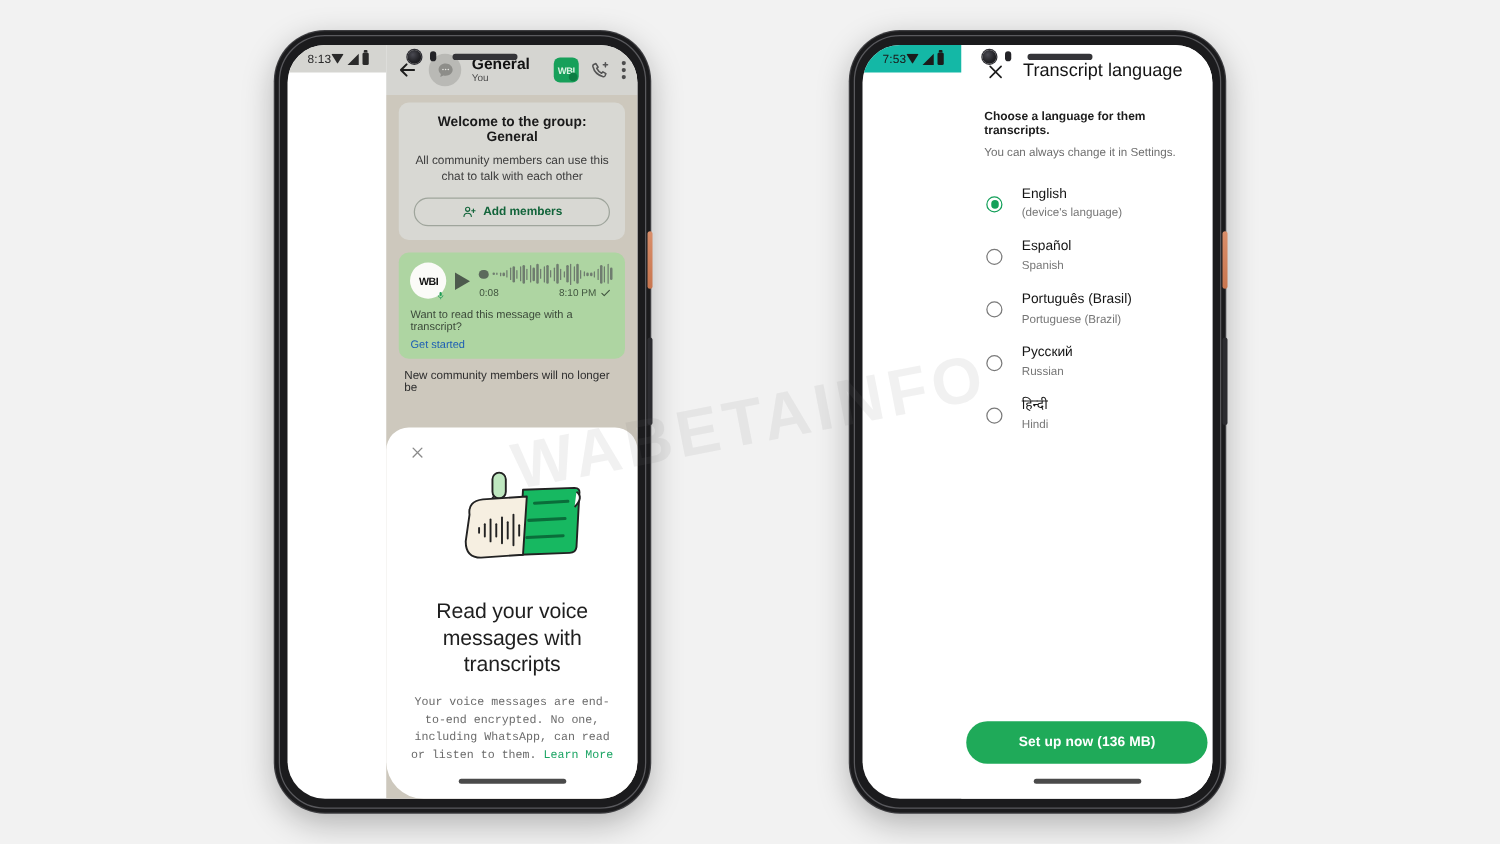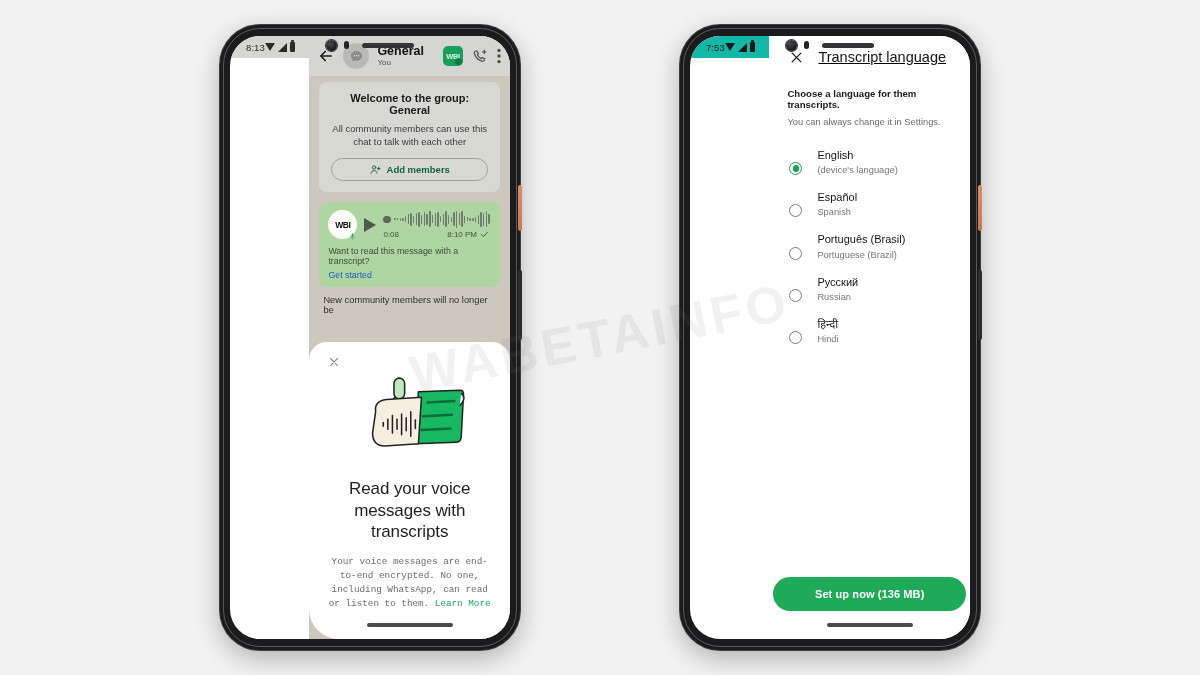--- a/index.html
+++ b/index.html
@@ -273,32 +273,31 @@
   .navbar { height: 28px; flex: none; display: flex; align-items: center; justify-content: center; background: transparent; }
   .nav-pill { width: 86px; height: 3.2px; border-radius: 2px; background: #4a4a4a; }
   .navbar.on-sheet { position: relative; z-index: 6; }
 
   
   .lang-screen { flex: 1; display: flex; flex-direction: column; background: #fff; min-height: 0; }
   .lang-header {
     height: 42px; flex: none;
     display: flex; align-items: center; gap: 14px;
     padding: 0 20px;
-    text-decoration: underline;
   }
   .lang-close { width: 15px; height: 15px; color: #1c1c1c; flex: none; }
   .lang-title { font-size: 14.5px; color: #141414; font-weight: 400; }
 
   .lang-intro { padding: 10px 18px 0; }
   .intro-strong { font-size: 9.6px; font-weight: 700; color: #1c1c1c; }
   .intro-sub { font-size: 9.3px; color: #6e6e6e; margin-top: 7px; }
 
   .lang-list { margin-top: 14px; }
   .lang-item {
-    display: flex; align-items: flex-end; gap: 15px;
+    display: flex; align-items: center; gap: 15px;
     padding: 8px 18px 8px 20px;
   }
   .radio {
     width: 13px; height: 13px; border-radius: 50%;
     border: 1.4px solid #7a7a7a; flex: none; margin-top: 3px;
     position: relative; background: #fff;
   }
   .radio.sel { border-color: #14a05a; }
   .radio.sel::after {
     content:""; position:absolute; inset: 2.2px;

